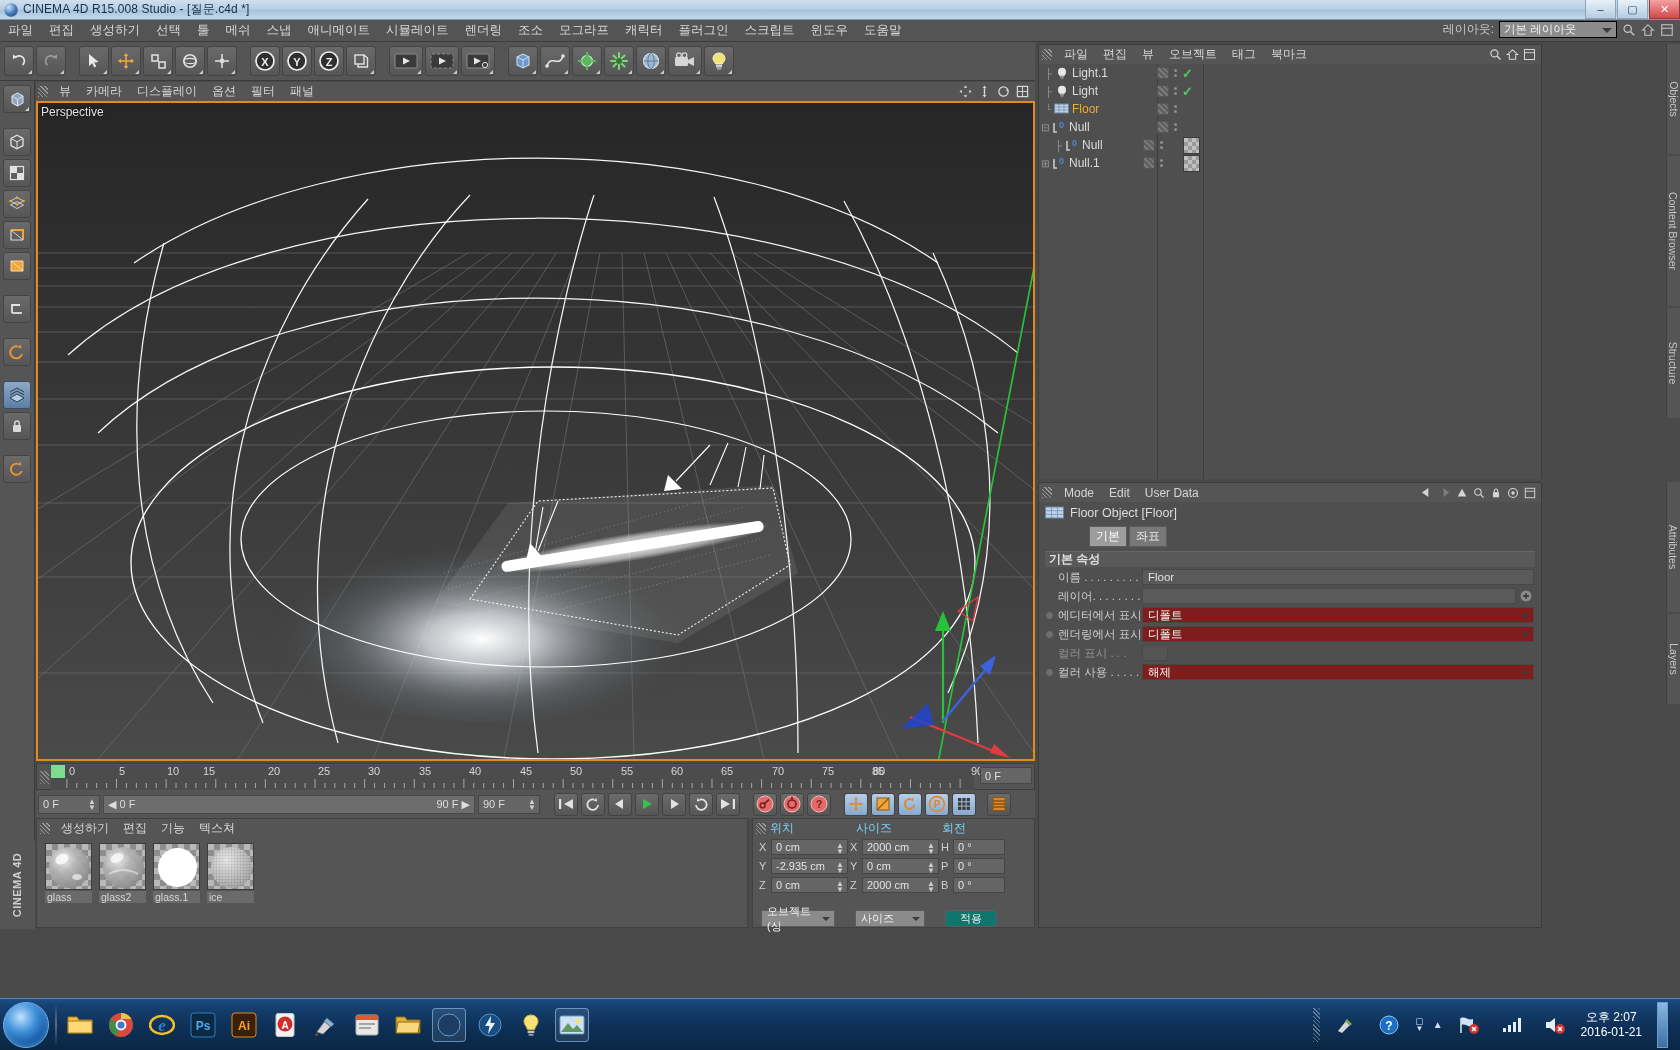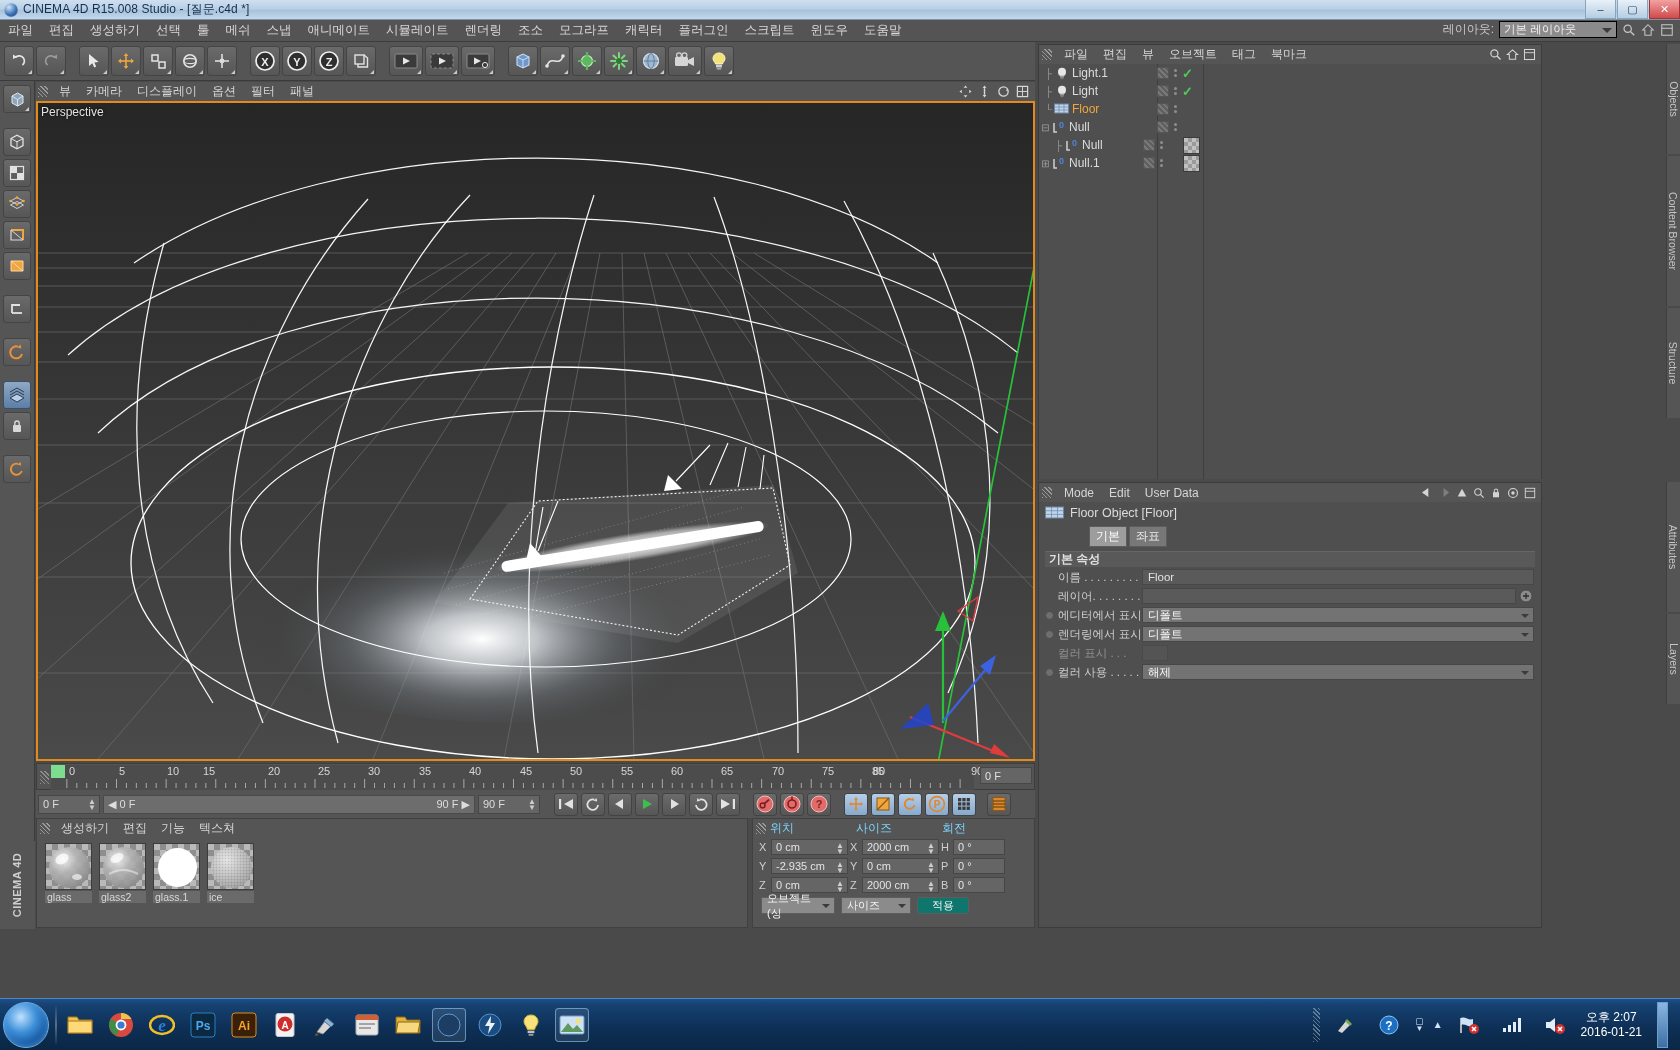--- a/index.html
+++ b/index.html
@@ -172,21 +172,21 @@
     background-image:repeating-linear-gradient(45deg,#9a9a9a 0 1px,transparent 1px 3px);}
   .coord-head .h{ color:#7dd3fc;}
   .crow{ display:flex; align-items:center; height:19px; padding-left:6px; gap:2px;}
   .cax{ width:10px; font-size:11px; color:#cfcfcf;}
   .cfield{
     width:77px;height:16px;background:#656565;border:1px solid #464646;
     color:#e3e3e3; font-size:11px; display:flex;align-items:center; padding-left:4px;
     position:relative;
   }
   .cfield.small{ width:52px;}
-  .coord-bottom{ display:flex; align-items:center; gap:6px; padding:3px 0 0 8px;}
+  .coord-bottom{ display:flex; align-items:center; gap:20px; padding:16px 0 0 8px;}
   .csel{
     height:17px;background:#8b8b8b;border:1px solid #5d5d5d;color:#f2f2f2;font-size:11px;
     display:flex;align-items:center;padding:0 14px 0 5px; position:relative;
   }
   .csel .arr{position:absolute;right:4px;top:6px;width:0;height:0;
     border-left:4px solid transparent;border-right:4px solid transparent;border-top:4px solid #3b3b3b;}
   .cbtn{
     height:17px;background:#0f766e;border:1px solid #5d5d5d;color:#f2f2f2;font-size:11px;
     display:flex;align-items:center;justify-content:center;padding:0 14px; border-radius:2px;
   }
@@ -261,21 +261,21 @@
     border-top:1px solid #666; display:flex;align-items:center;padding-left:4px;
     font-size:12px; color:#e0e0e0; font-weight:bold;
   }
   .arow{ display:flex; align-items:center; height:18px; padding-left:6px; margin-top:1px;}
   .arad{ width:9px;height:9px;border-radius:50%;background:#6e6e6e;border:1px solid #4d4d4d;margin-right:4px;}
   .alabel{ width:84px; font-size:11.5px; color:#cfcfcf; white-space:nowrap; overflow:hidden;}
   .afield{
     height:16px;background:#5a5a5a;border:1px solid #474747;color:#e2e2e2;font-size:11.5px;
     display:flex;align-items:center;padding-left:5px; position:relative;
   }
-  .afield.grey{ background:#737373; color:#fafafa; }
+  .afield.grey{ background:#7f1d1d; color:#fafafa; }
   .afield .arr{ position:absolute;right:4px;top:6px;width:0;height:0;
     border-left:4px solid transparent;border-right:4px solid transparent;border-top:4px solid #3b3b3b;}
 
   
   .rdock{
     position:absolute; right:0; width:14px; background:#555; border-left:1px solid #3f3f3f;
     display:flex; align-items:center; justify-content:center;
   }
   .rdock span{ transform:rotate(90deg); white-space:nowrap; font-size:10.5px; color:#c6c6c6;}
 

